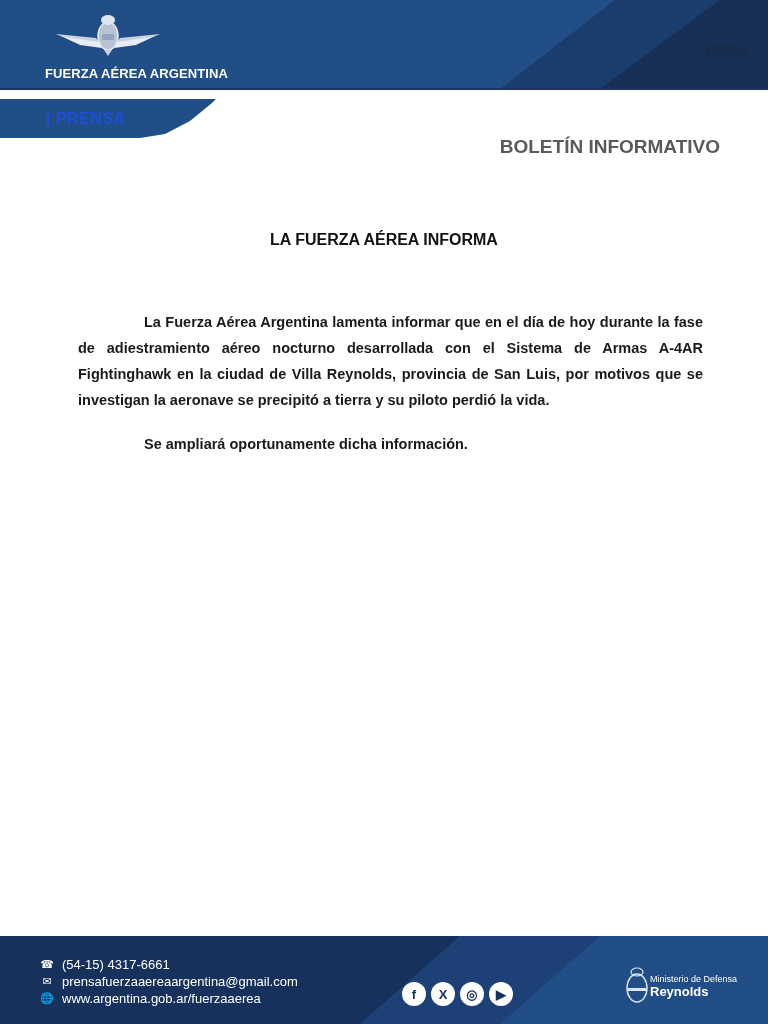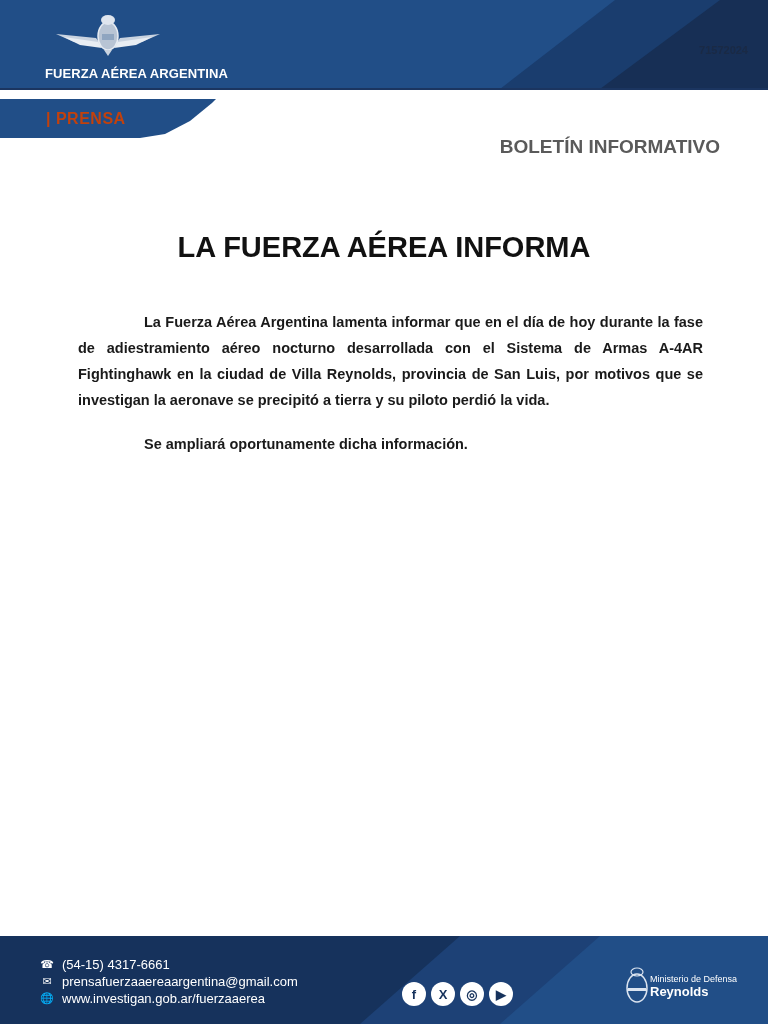--- a/index.html
+++ b/index.html
@@ -5,23 +5,23 @@
   html, body { margin:0; padding:0; }
   body { width:768px; height:1024px; position:relative; background:#ffffff; overflow:hidden; font-family:"Liberation Sans", sans-serif; }
   .header { position:absolute; left:0; top:0; width:768px; height:89px; background:#214e87; overflow:hidden; }
   .header .shade1 { position:absolute; left:0; top:0; width:768px; height:89px; background:#1a3d6e; clip-path:polygon(500px 89px, 615px 0, 768px 0, 768px 89px); }
   .header .shade2 { position:absolute; left:0; top:0; width:768px; height:89px; background:#172f55; clip-path:polygon(600px 89px, 720px 0, 768px 0, 768px 89px); }
   .header-line { position:absolute; left:0; top:88px; width:768px; height:2px; background:#1b3560; }
   .logo { position:absolute; left:54px; top:12px; width:108px; height:48px; }
   .org-name { position:absolute; left:45px; top:66px; color:#ffffff; font-size:13px; font-weight:bold; letter-spacing:0.1px; }
   .doc-id { position:absolute; right:20px; top:44px; color:#1a2a45; font-size:11px; font-weight:bold; }
   .prensa-band { position:absolute; left:0; top:99px; width:216px; height:39px; background:#214e87; clip-path:polygon(0 0, 216px 0, 212px 4px, 190px 22px, 165px 35px, 140px 39px, 0 39px); }
-  .prensa-label { position:absolute; left:46px; top:110px; color:#c2410c; font-size:16px; font-weight:bold; letter-spacing:0.5px; }
+  .prensa-label { position:absolute; left:46px; top:110px; color:#1d4ed8; font-size:16px; font-weight:bold; letter-spacing:0.5px; }
   .bulletin { position:absolute; right:48px; top:137px; text-align:right; color:#5a5a5a; font-size:19px; font-weight:bold; line-height:20px; }
-  .title { position:absolute; left:0; width:768px; top:231px; text-align:center; color:#111; font-size:29px; font-weight:bold; }
+  .title { position:absolute; left:0; width:768px; top:231px; text-align:center; color:#111; font-size:16px; font-weight:bold; }
   .body-text { position:absolute; left:60px; width:661px; top:291px; color:#1a1a1a; font-size:14.5px; font-weight:bold; line-height:26px; text-align:justify; }
   .body-text p { margin:18px; text-indent:66px; }
   .body-text p + p { margin-top:14px; }
   .footer { position:absolute; left:0; top:936px; width:768px; height:88px; background:#16325c; overflow:hidden; }
   .footer .f1 { position:absolute; left:0; top:0; width:768px; height:88px; background:#1d4176; clip-path:polygon(360px 88px, 460px 0, 768px 0, 768px 88px); }
   .footer .f2 { position:absolute; left:0; top:0; width:768px; height:88px; background:#214e87; clip-path:polygon(500px 88px, 600px 0, 768px 0, 768px 88px); }
   .contact { position:absolute; left:40px; top:956px; color:#ffffff; font-size:13px; line-height:17px; }
   .contact .row { display:flex; align-items:center; }
   .contact .ico { width:14px; margin-right:8px; font-size:11px; text-align:center; }
   .social { position:absolute; left:402px; top:982px; display:flex; gap:5px; }
@@ -76,21 +76,21 @@
   <div class="row">
     <span class="ico">☎</span>
     <span>(54-15) 4317-6661</span>
   </div>
   <div class="row">
     <span class="ico">✉</span>
     <span>prensafuerzaaereaargentina@gmail.com</span>
   </div>
   <div class="row">
     <span class="ico">🌐</span>
-    <span>www.investigan.gob.ar/fuerzaaerea</span>
+    <span>www.argentina.gob.ar/fuerzaaerea</span>
   </div>
 </div>
 
 <div class="social">
   <div class="s">f</div>
   <div class="s">X</div>
   <div class="s">◎</div>
   <div class="s">▶</div>
 </div>
 

